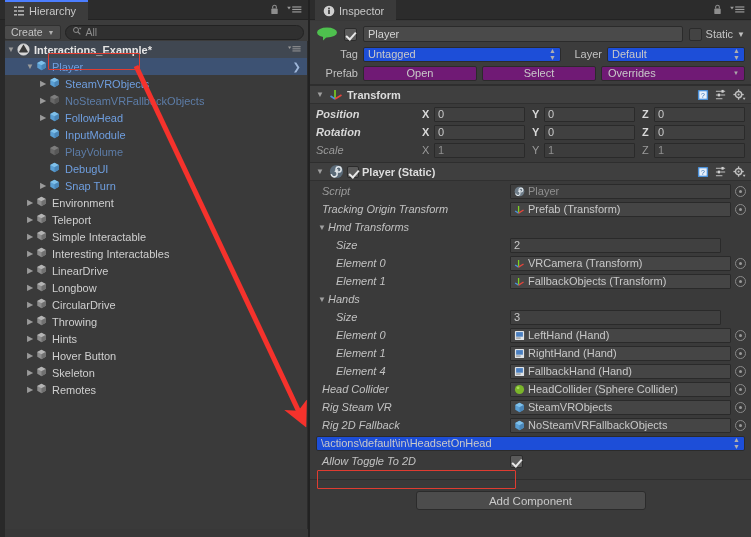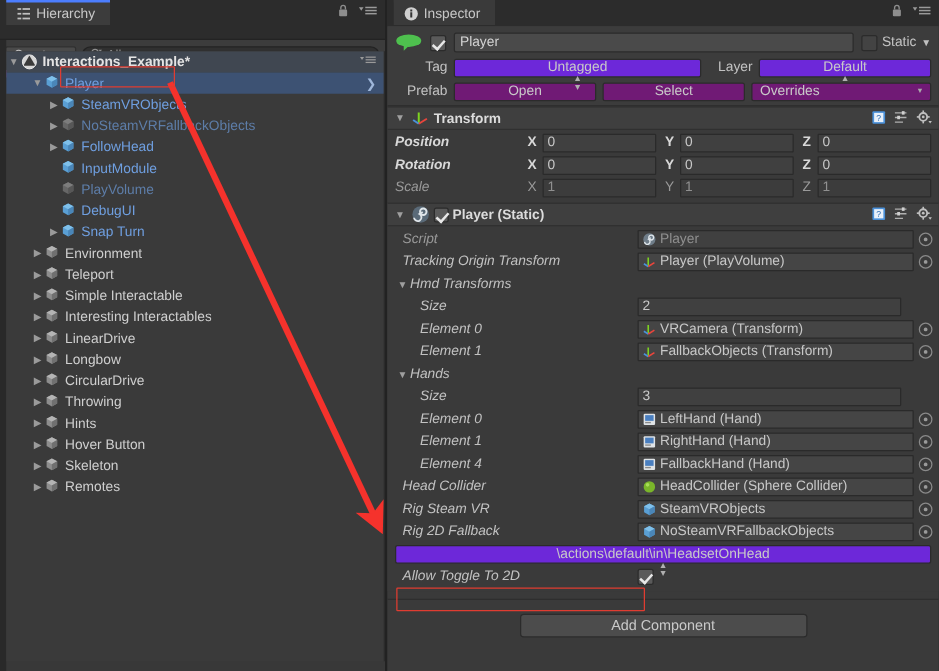--- a/index.html
+++ b/index.html
@@ -15,21 +15,21 @@
 
   
   .panel { position: absolute; top: 0; bottom: 0; background: #383838; }
   #hierarchy-panel { left: 0; width: 308px; }
   #inspector-panel { left: 310px; right: 0; }
 
   .panel-gutter { position:absolute; left:0; top:0; bottom:0; width:5px; background:#292929; }
 
   
   .tabbar {
-    position: relative; height: 32px; background: #2c2c2c;
+    position: relative; height: 20px; background: #2c2c2c;
     border-bottom: 1px solid #232323;
     padding-left: 48px;
   }
   .tab {
     position: absolute; left: 5px; top: 0; height: 20px;
     display: flex; align-items: center; gap: 4px;
     padding: 0 12px 0 8px;
     background: #3c3c3c;
     border-top: 2px solid #4c7eff;
     color: #c8c8c8; font-size: 11px;
@@ -97,23 +97,23 @@
   .cbox.off { background:#434343; }
   .name-field {
     flex:1; height:16px; background:#4a4a4a; border:1px solid #2b2b2b; border-radius:2px;
     display:flex; align-items:center; padding:0 4px; color:#d4d4d4; font-size:11px;
   }
   .static-wrap { display:flex; align-items:center; gap:4px; color:#c4c4c4; font-size:11px; flex:none;}
 
   .hdr-row2, .hdr-row3 { display:flex; align-items:center; gap:5px; margin-top:3px; height:16px; }
   .hdr-lbl { width: 42px; text-align:right; color:#c2c2c2; font-size:11px; flex:none; }
   .dropdown {
-    height:15px; background:#6d28d9; border:1px solid #2b2b2b; border-radius:2px;
+    height:15px; background:#1d4ed8; border:1px solid #2b2b2b; border-radius:2px;
     display:flex; align-items:center; padding:0 4px; color:#c9c9c9; font-size:11px;
-    position:relative; justify-content:flex-start;flex-direction:column;
+    position:relative; justify-content:space-between;
   }
   .dd-arrows { color:#b0b0b0; font-size:7px; line-height:7px; text-align:center; }
   .btn {
     height:15px; background:#701a75; border:1px solid #2b2b2b; border-radius:2px;
     display:flex; align-items:center; justify-content:center; color:#c9c9c9; font-size:11px;
   }
   .btn-ov { justify-content:flex-start; padding-left:6px; position:relative; }
 
   
   .comp-header {
@@ -654,21 +654,21 @@
             <span class="radio-dot" style="margin-right: 5px;"></span>
           </div>
           <div class="prow">
             <span class="plabel" style="width: 194px; padding-left: 6px;">Tracking Origin Transform</span>
             <span class="objfield" style="flex: 1 1 0%;">
               <span class="mini-icon"><svg viewBox="0 0 12 12" width="11" height="11">
                   <line x1="5" y1="10" x2="5" y2="2.2" stroke="#7ed321" stroke-width="1.4"></line>
                   <line x1="5" y1="10" x2="1.2" y2="7.6" stroke="#4a90d9" stroke-width="1.4"></line>
                   <line x1="5" y1="10" x2="10.4" y2="6.6" stroke="#e8453c" stroke-width="1.4"></line>
                 </svg></span>
-              <span>Player (PlayVolume)</span>
+              <span>Prefab (Transform)</span>
             </span>
             <span class="radio-dot" style="margin-right: 5px;"></span>
           </div>
           <div class="prow">
             <span class="tri">▼</span>
             <span class="plabel">Hmd Transforms</span>
           </div>
           <div class="prow">
             <span class="plabel" style="width: 194px; padding-left: 20px;">Size</span>
             <span class="field" style="flex: 1 1 0%; margin-right: 30px;">2</span>

